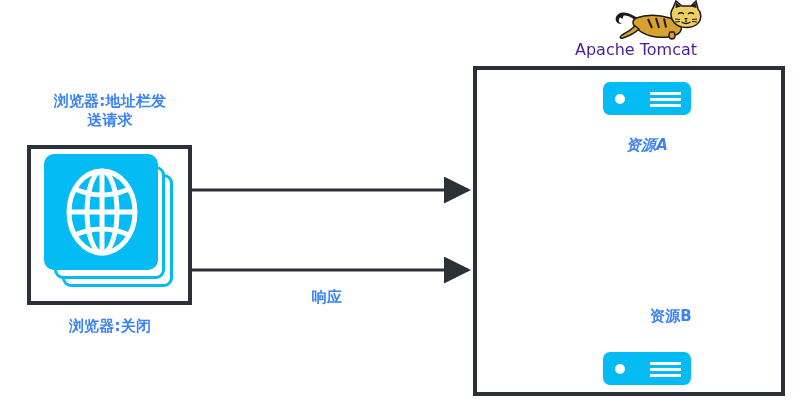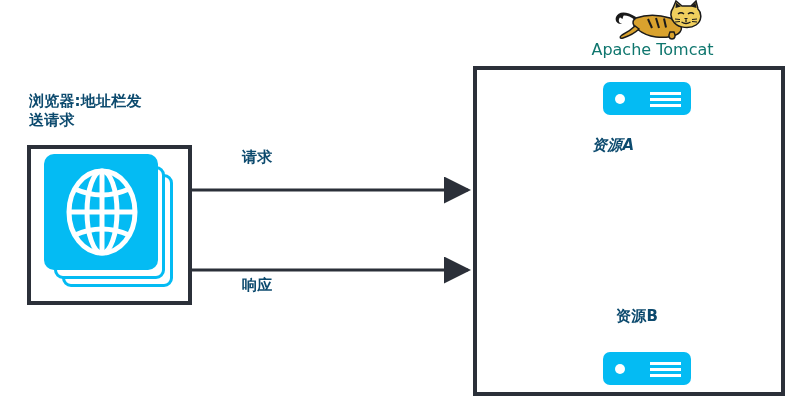--- a/index.html
+++ b/index.html
@@ -14,24 +14,25 @@
     position: relative;
     width: 803px;
     height: 413px;
     background: #ffffff;
     overflow: hidden;
   }
 
   
   .label-red {
     position: absolute;
-    color: #0c4a6e;
+    color: #3b82f6;
     font-weight: bold;
     font-size: 15px;
     line-height: 19px;
+    text-align: center;
     white-space: pre-line;
     letter-spacing: 0.2px;
   }
 
   
   #browser-box {
     position: absolute;
     left: 27px;
     top: 145px;
     width: 165px;
@@ -140,41 +141,41 @@
     left: 25px;
     top: 0px;
     width: 105px;
     height: 42px;
   }
   #tomcat-text {
     position: absolute;
     left: 0;
     top: 40px;
     width: 155px;
-    text-align: center;
+    text-align: left;
     font-size: 16px;
-    color: #0f766e;
+    color: #4c1d95;
     font-family: "DejaVu Sans", "Liberation Sans", sans-serif;
   }
 
   
   #arrows {
     position: absolute;
     left: 0;
     top: 0;
     width: 803px;
     height: 413px;
     pointer-events: none;
   }
 
   
   #browser-top-label { left: 29px; top: 92px; width: 162px; }
   #browser-bottom-label { left: 29px; top: 317px; width: 162px; }
   #request-label { left: 242px; top: 148px; width: 170px; }
-  #response-label { left: 242px; top: 276px; width: 170px; }
+  #response-label { left: 242px; top: 288px; width: 170px; }
   #res-a-label { left: 592px; top: 136px; width: 110px; font-style: italic; }
   #res-b-label { left: 616px; top: 307px; width: 110px; }
 </style>
 </head>
 <body>
 
 <div id="canvas">
 
   <div id="tomcat-logo">
     <svg id="tomcat-cat" viewBox="0 0 210 84">
@@ -227,20 +228,21 @@
         <ellipse cx="38" cy="45" rx="15" ry="41" fill="none" stroke="#ffffff" stroke-width="5"></ellipse>
         <path d="M11 22 Q38 34 65 22" fill="none" stroke="#ffffff" stroke-width="5"></path>
         <path d="M11 68 Q38 56 65 68" fill="none" stroke="#ffffff" stroke-width="5"></path>
       </svg>
     </div>
   </div>
 
   <div class="label-red" id="browser-top-label">浏览器:地址栏发
 送请求</div>
 
+  <div class="label-red" id="browser-bottom-label">浏览器:关闭</div>
 
   <div id="server-box"></div>
 
   <div class="server-icon" id="res-a-icon">
     <span class="server-dot"></span>
     <span class="server-bars">
       <i></i>
         <i></i>
         <i></i>
     </span>
@@ -260,17 +262,16 @@
   <svg id="arrows" viewBox="0 0 803 413">
     <defs>
       <marker id="ah" markerWidth="9" markerHeight="9" refX="8" refY="4.5" orient="auto">
         <path d="M0,0 L9,4.5 L0,9 Z" fill="#2b3039"></path>
       </marker>
     </defs>
     <line x1="192" y1="190" x2="468" y2="190" stroke="#2b3039" stroke-width="3" marker-end="url(#ah)"></line>
     <line x1="192" y1="270" x2="468" y2="270" stroke="#2b3039" stroke-width="3" marker-end="url(#ah)"></line>
   </svg>
 
-  <div class="label-red" id="request-label">请求</div>
 
   <div class="label-red" id="response-label">响应</div>
 
 </div>
 
 </body></html>

